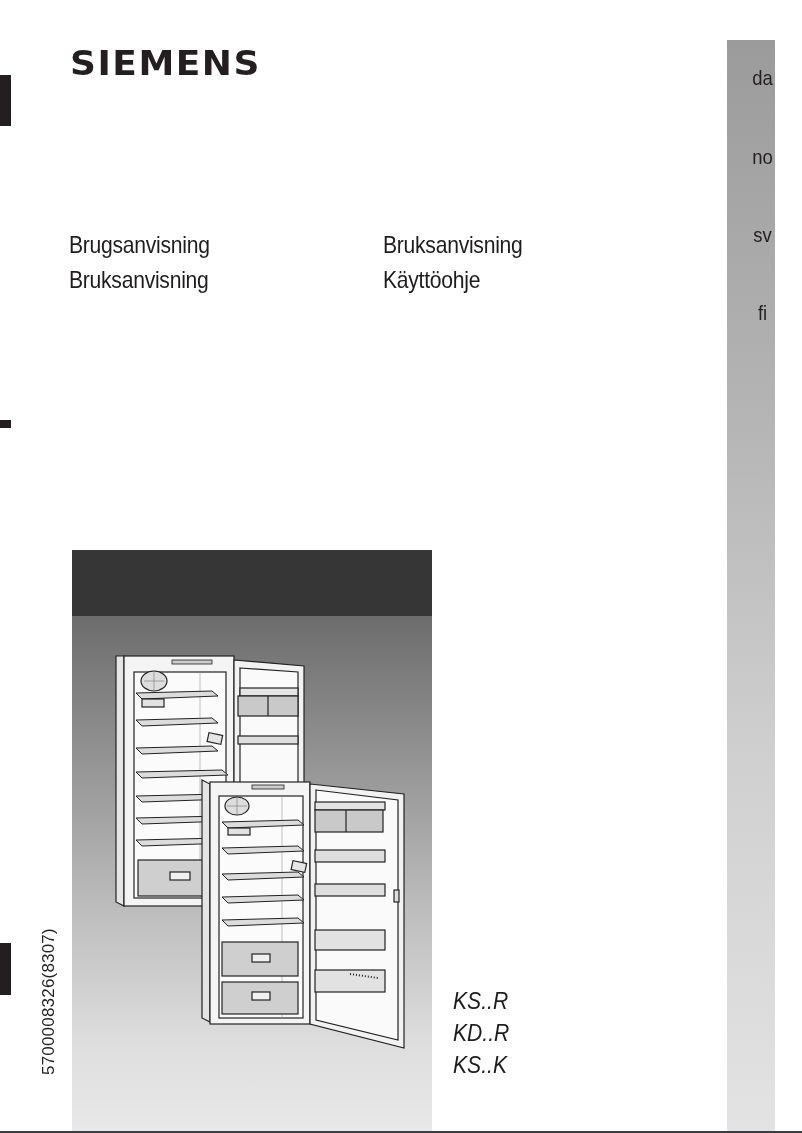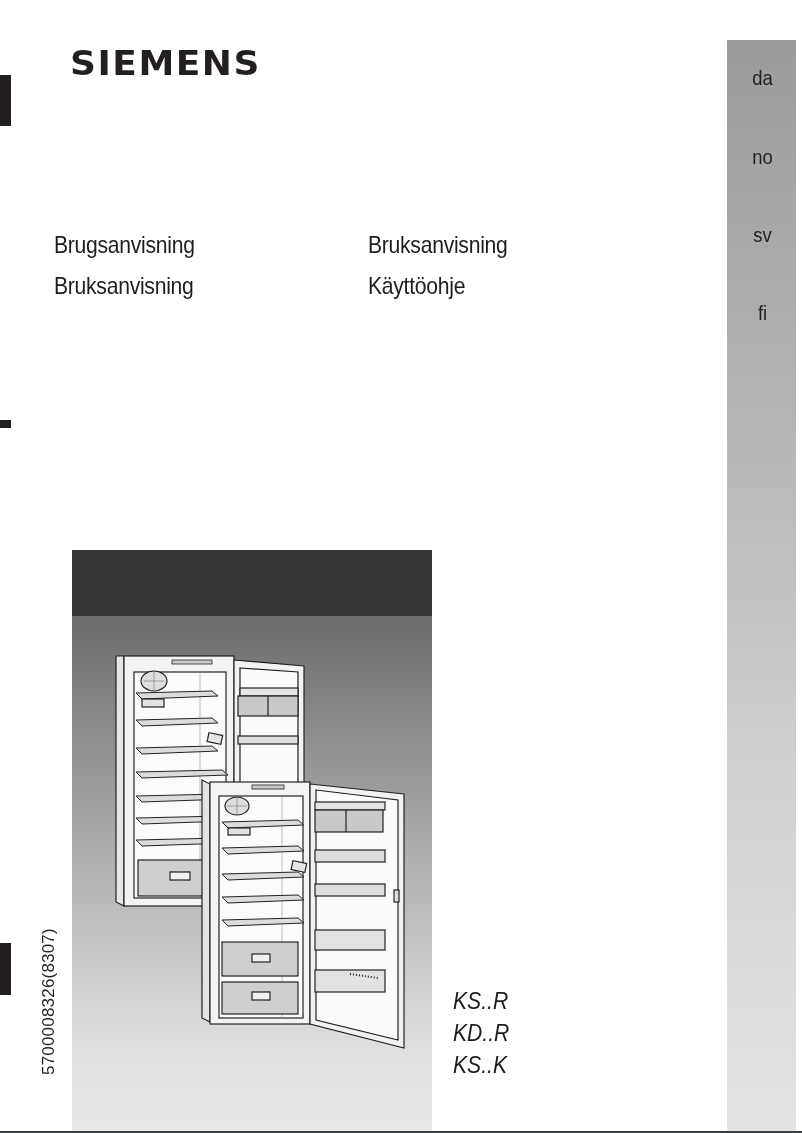--- a/index.html
+++ b/index.html
@@ -10,31 +10,31 @@
     color: #1e1c1d;
   }
   .edge-mark { position: absolute; left: 0; width: 11px; background: #231f20; }
   .logo {
     position: absolute; left: 70px; top: 46px;
     font-family: "DejaVu Sans", "Liberation Sans", sans-serif;
     font-weight: bold; font-size: 36px; letter-spacing: 1.5px;
     color: #231f20; line-height: 40px; transform: scaleY(0.92); transform-origin: left top;
   }
   .title-grid {
-    position: absolute; left: 54px; top: 229px;
-    display: grid; grid-template-columns: 314px 300px; row-gap: 10px;
+    position: absolute; left: 69px; top: 229px;
+    display: grid; grid-template-columns: 314px 300px; row-gap: 4px;
   }
   .title {
     font-family: "Liberation Sans", sans-serif;
     font-size: 24px; line-height: 31px; color: #1e1c1d;
     letter-spacing: -0.3px; transform: scaleX(0.88); transform-origin: left center;
     white-space: nowrap;
   }
   .lang-tab {
-    position: absolute; left: 727px; top: 40px; width: 69px; height: 1091px;
+    position: absolute; left: 727px; top: 40px; width: 48px; height: 1091px;
     background: linear-gradient(#9b9b9b 0%, #b5b5b5 35%, #cfcfcf 65%, #e3e3e3 100%);
   }
   .lang {
     position: absolute; left: 0; width: 71px; text-align: center;
     font-size: 21px; color: #231f20; transform: scaleX(0.88);
   }
   .panel {
     position: absolute; left: 72px; top: 550px; width: 360px; height: 581px;
     background: linear-gradient(#5a5a5a 0%, #8a8a8a 30%, #bdbdbd 62%, #dedede 85%, #e8e8e8 100%);
     overflow: hidden;

